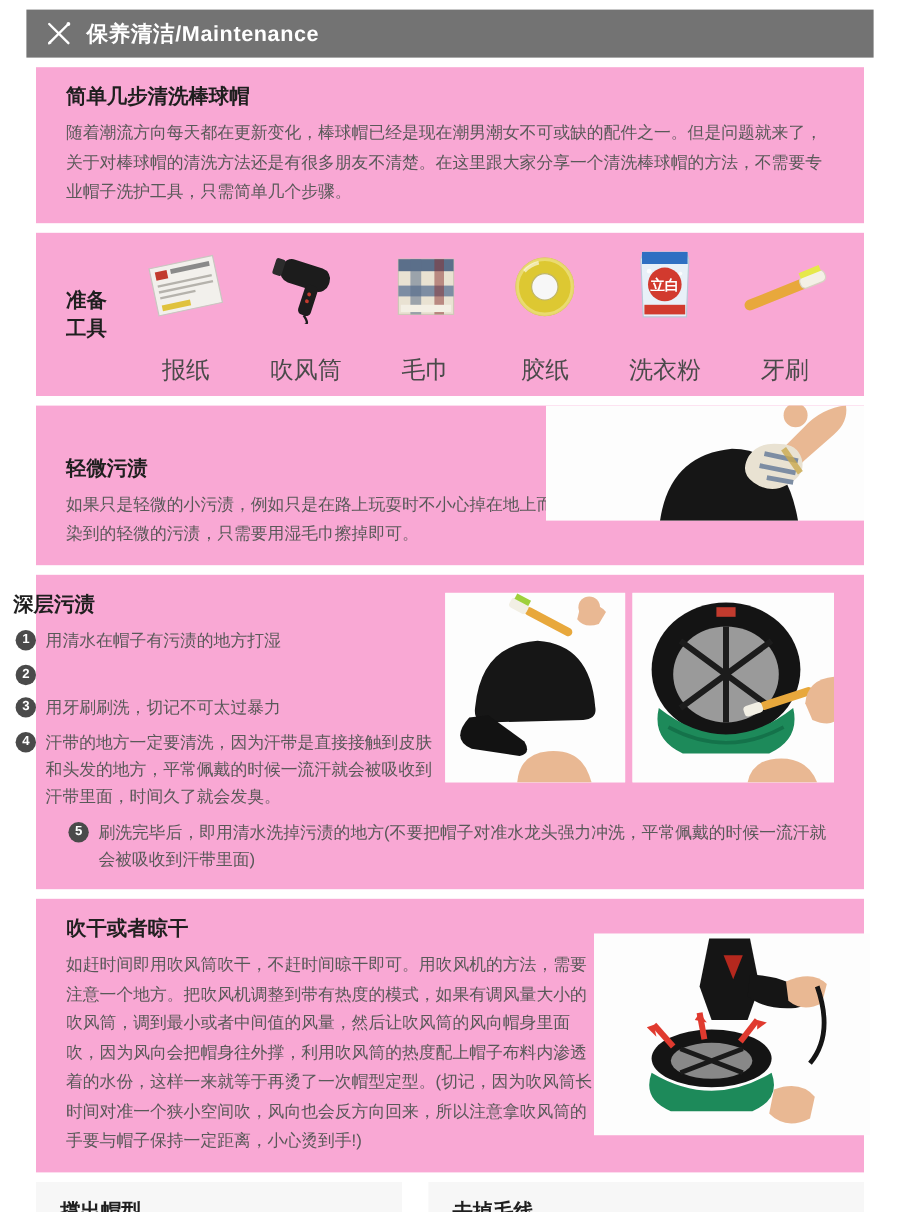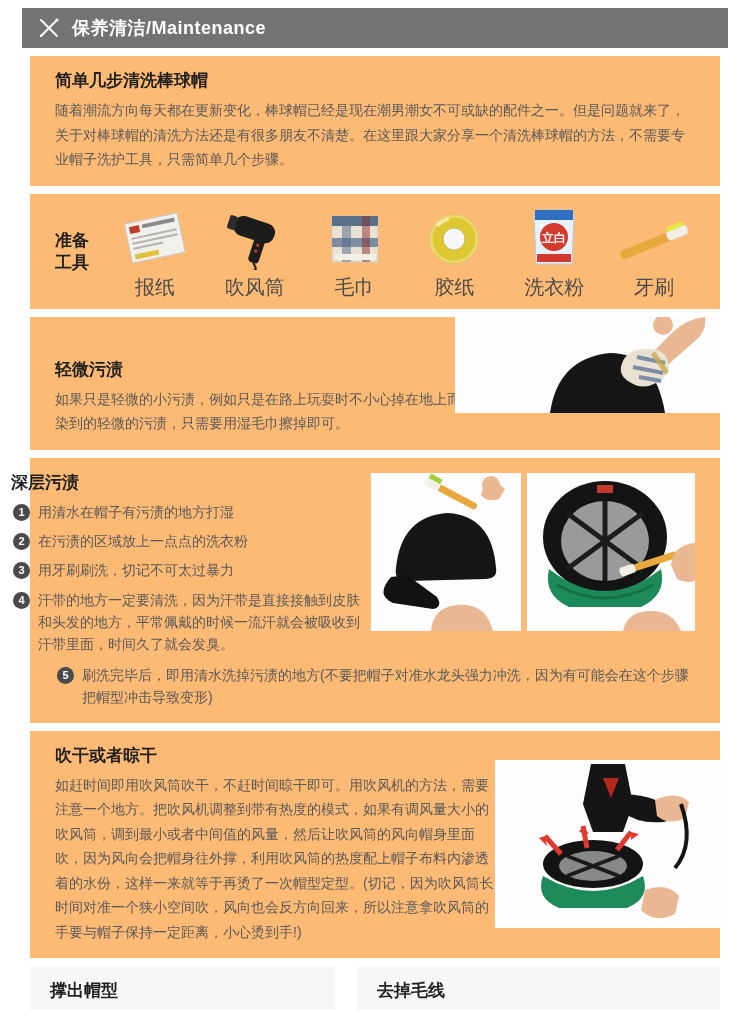--- a/index.html
+++ b/index.html
@@ -9,29 +9,29 @@
     font-family:"Liberation Sans","DejaVu Sans",sans-serif;
     color:#595959;
   }
   .header-bar {
     margin:8px 22px 0; height:40px; background:#737373; color:#fff;
     display:flex; align-items:center; padding:0 14px;
   }
   .header-bar .hicon { margin-right:10px; display:flex; }
   .header-title { font-size:18px; font-weight:bold; letter-spacing:.5px; }
   .sec {
-    margin:8px 30px 0; background:#fdba74; padding:13px 25px 14px;
+    margin:8px 30px 0; background:#f9a8d4; padding:13px 25px 14px;
   }
   .sec h2 { font-size:17px; color:#1f1f1f; margin-bottom:6px; font-weight:bold; }
   .body-text { font-size:14px; line-height:1.75; color:#595959; }
   
   .tools { display:flex; align-items:center; padding:10px 18px 8px 25px; }
   .tools-title { font-size:17px; font-weight:bold; color:#1f1f1f; line-height:1.3; margin-right:18px; white-space:nowrap; }
   .tools-row { display:flex; flex:1; justify-content:space-between; align-items:flex-end; }
-  .tool { display:flex; flex-direction:column; align-items:center; width:96px; }
+  .tool { display:flex; flex-direction:column; align-items:center; width:96px;gap:21px; }
   .tool .tlabel { font-size:20px; color:#4a4a4a; margin-top:4px; }
   
   .light-sec { position:relative; min-height:88px; overflow:visible; }
   .light-text { width:420px;margin-top:28px; }
   .light-img { position:absolute; right:0; top:0; }
   
   .deep-flex { display:flex;justify-content:flex-end; }
   .deep-left { width:360px; flex:0 0 360px; }
   .steps { margin-top:4px; }
   .step { display:flex; margin-top:7px; font-size:14px; line-height:1.6; }
@@ -176,21 +176,20 @@
   <div class="deep-flex">
     <div class="deep-left">
       <h2>深层污渍</h2>
       <div class="steps">
         <div class="step">
           <span class="stepnum">1</span>
           <span>用清水在帽子有污渍的地方打湿</span>
         </div>
         <div class="step">
           <span class="stepnum">2</span>
-          <span>在污渍的区域放上一点点的洗衣粉</span>
         </div>
         <div class="step">
           <span class="stepnum">3</span>
           <span>用牙刷刷洗，切记不可太过暴力</span>
         </div>
         <div class="step">
           <span class="stepnum">4</span>
           <span>汗带的地方一定要清洗，因为汗带是直接接触到皮肤和头发的地方，平常佩戴的时候一流汗就会被吸收到汗带里面，时间久了就会发臭。</span>
         </div>
       </div>
@@ -221,21 +220,21 @@
           <rect x="106" y="88" width="46" height="7" rx="3.5" fill="#e8a83c"></rect>
           <rect x="92" y="87" width="16" height="9" rx="3" fill="#f2efe4"></rect>
         </g>
         <path d="M168 70 q-22 2 -24 22 l6 14 q14 6 20 0 z" fill="#e9b893"></path>
         <path d="M96 158 q4 -20 28 -20 q22 0 30 20 z" fill="#e9b893"></path>
       </svg>
     </div>
   </div>
   <div class="step step-full">
     <span class="stepnum">5</span>
-    <span>刷洗完毕后，即用清水洗掉污渍的地方(不要把帽子对准水龙头强力冲洗，因为有可能会在这个步骤把帽型冲击导致变形)</span>
+    <span>刷洗完毕后，即用清水洗掉污渍的地方(不要把帽子对准水龙头强力冲洗，平常佩戴的时候一流汗就会被吸收到汗带里面)</span>
   </div>
 </div>
 
 <div class="sec">
   <div class="dry-flex">
     <div class="dry-text">
       <h2>吹干或者晾干</h2>
       <div class="body-text">如赶时间即用吹风筒吹干，不赶时间晾干即可。用吹风机的方法，需要注意一个地方。把吹风机调整到带有热度的模式，如果有调风量大小的吹风筒，调到最小或者中间值的风量，然后让吹风筒的风向帽身里面吹，因为风向会把帽身往外撑，利用吹风筒的热度配上帽子布料内渗透着的水份，这样一来就等于再烫了一次帽型定型。(切记，因为吹风筒长时间对准一个狭小空间吹，风向也会反方向回来，所以注意拿吹风筒的手要与帽子保持一定距离，小心烫到手!)</div>
     </div>
     <div class="dry-img">

